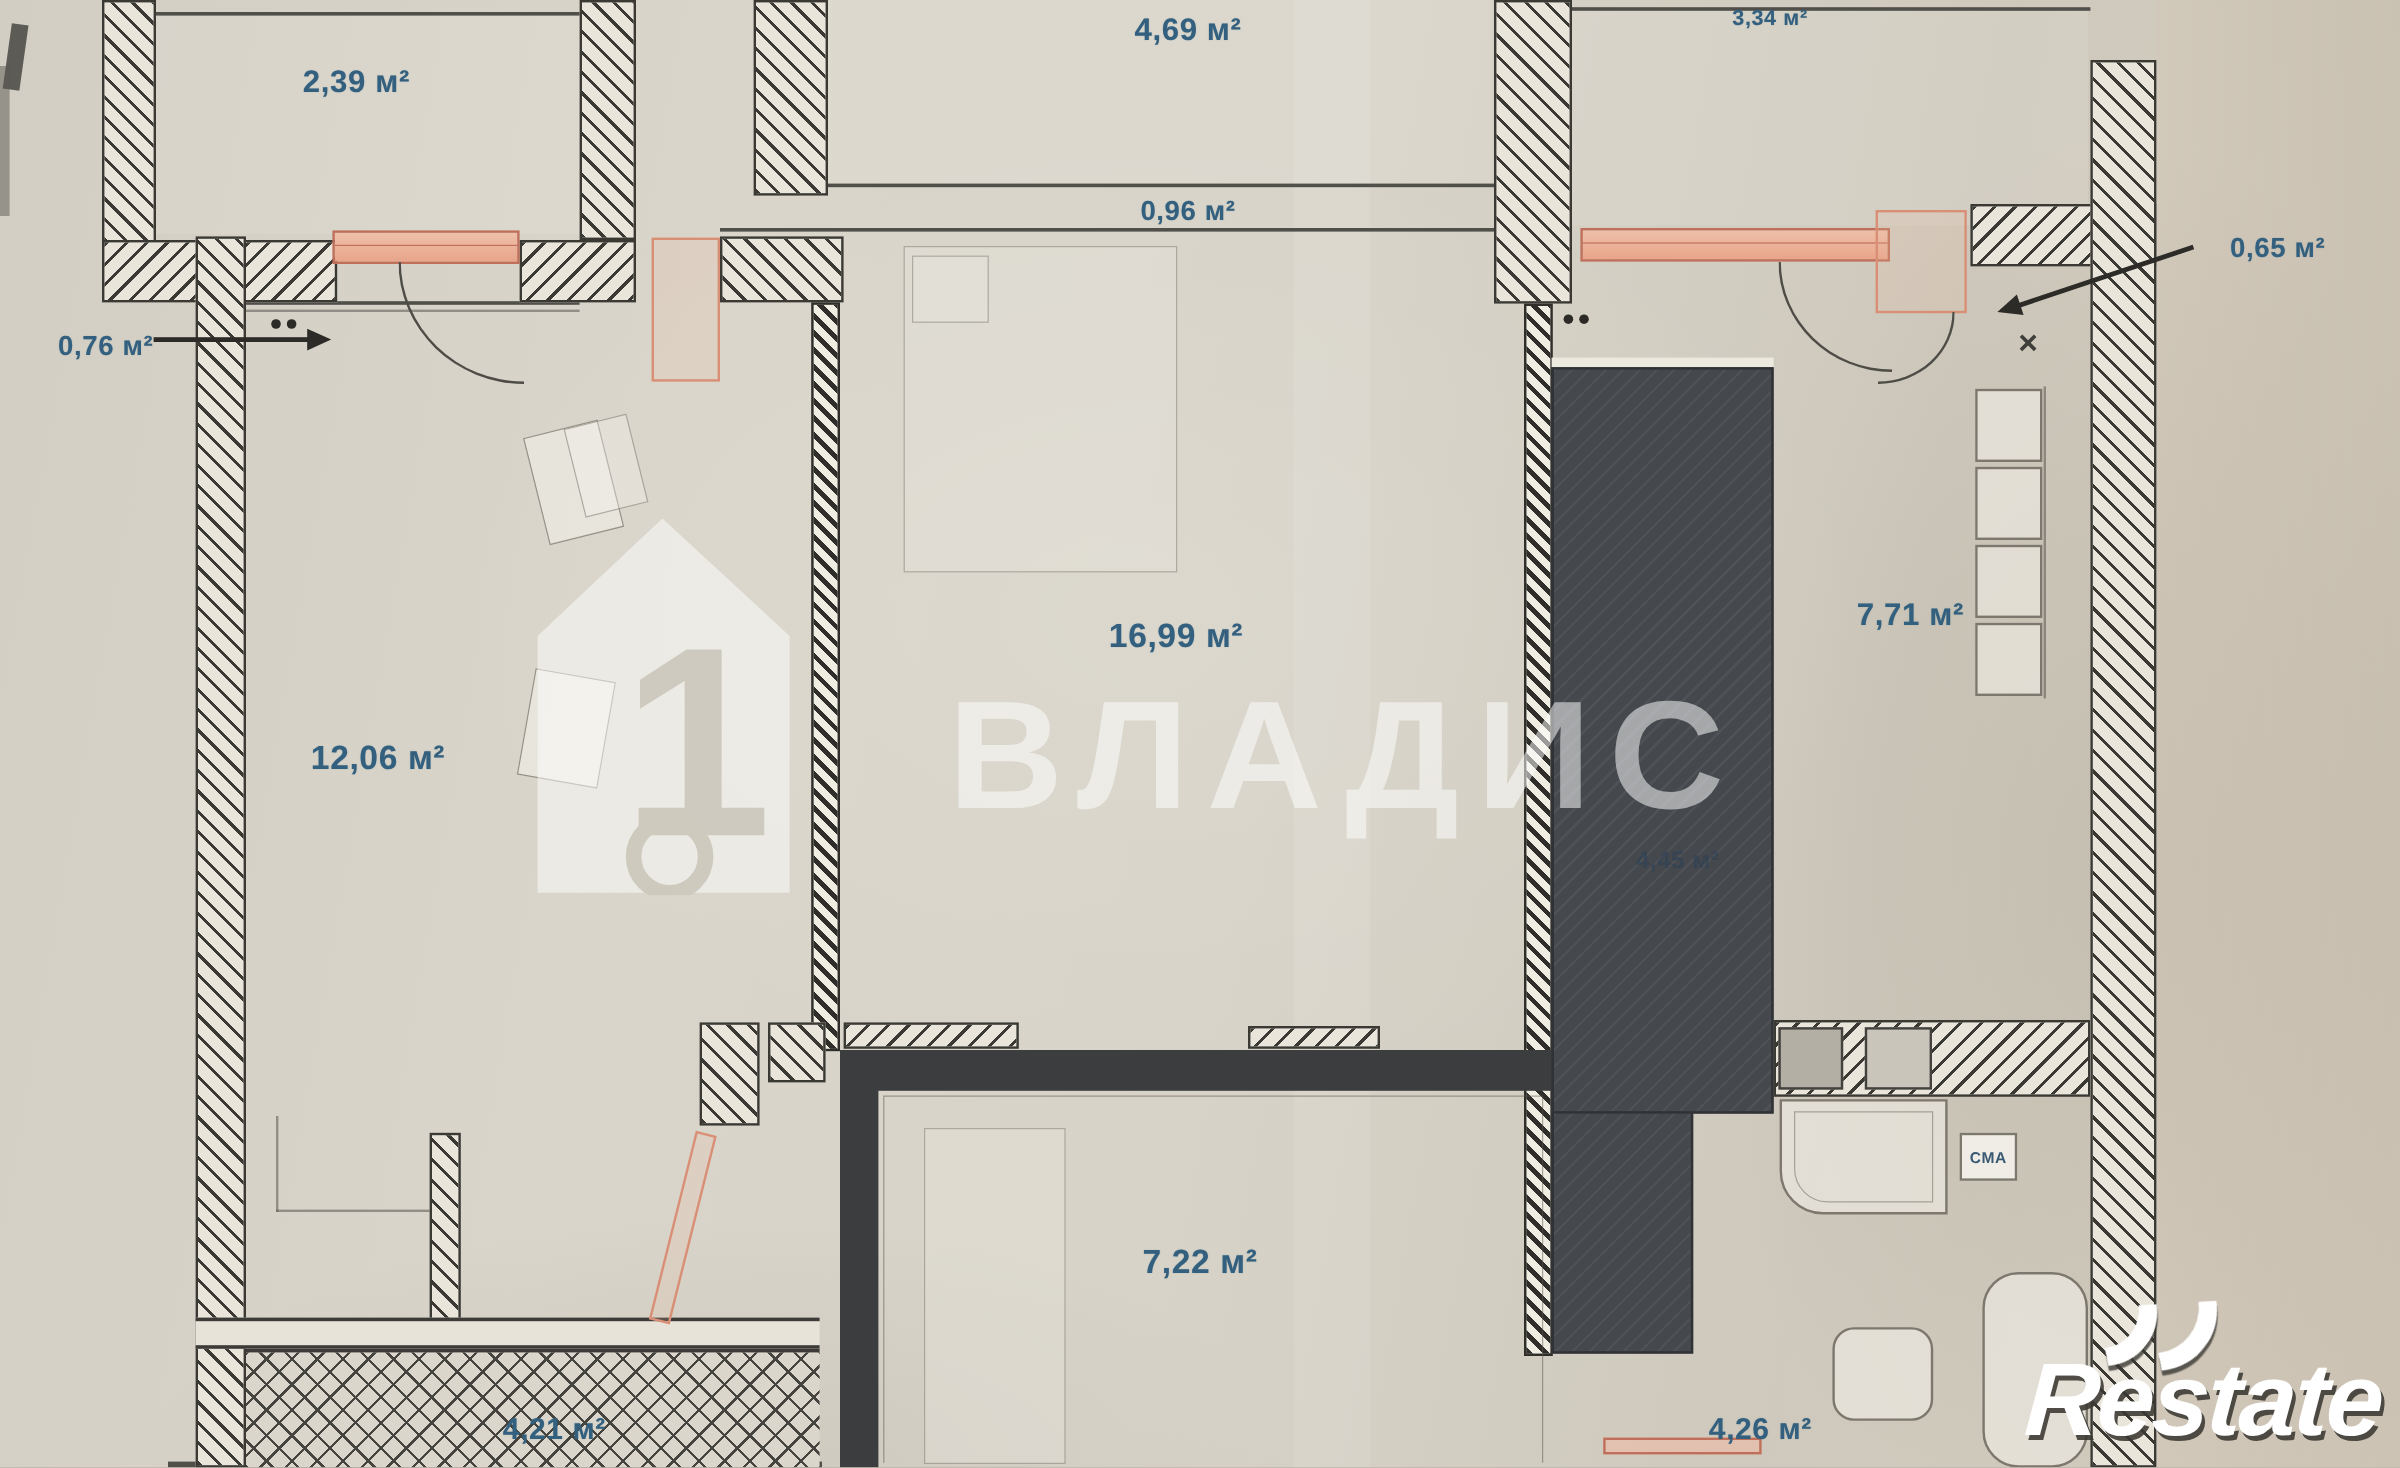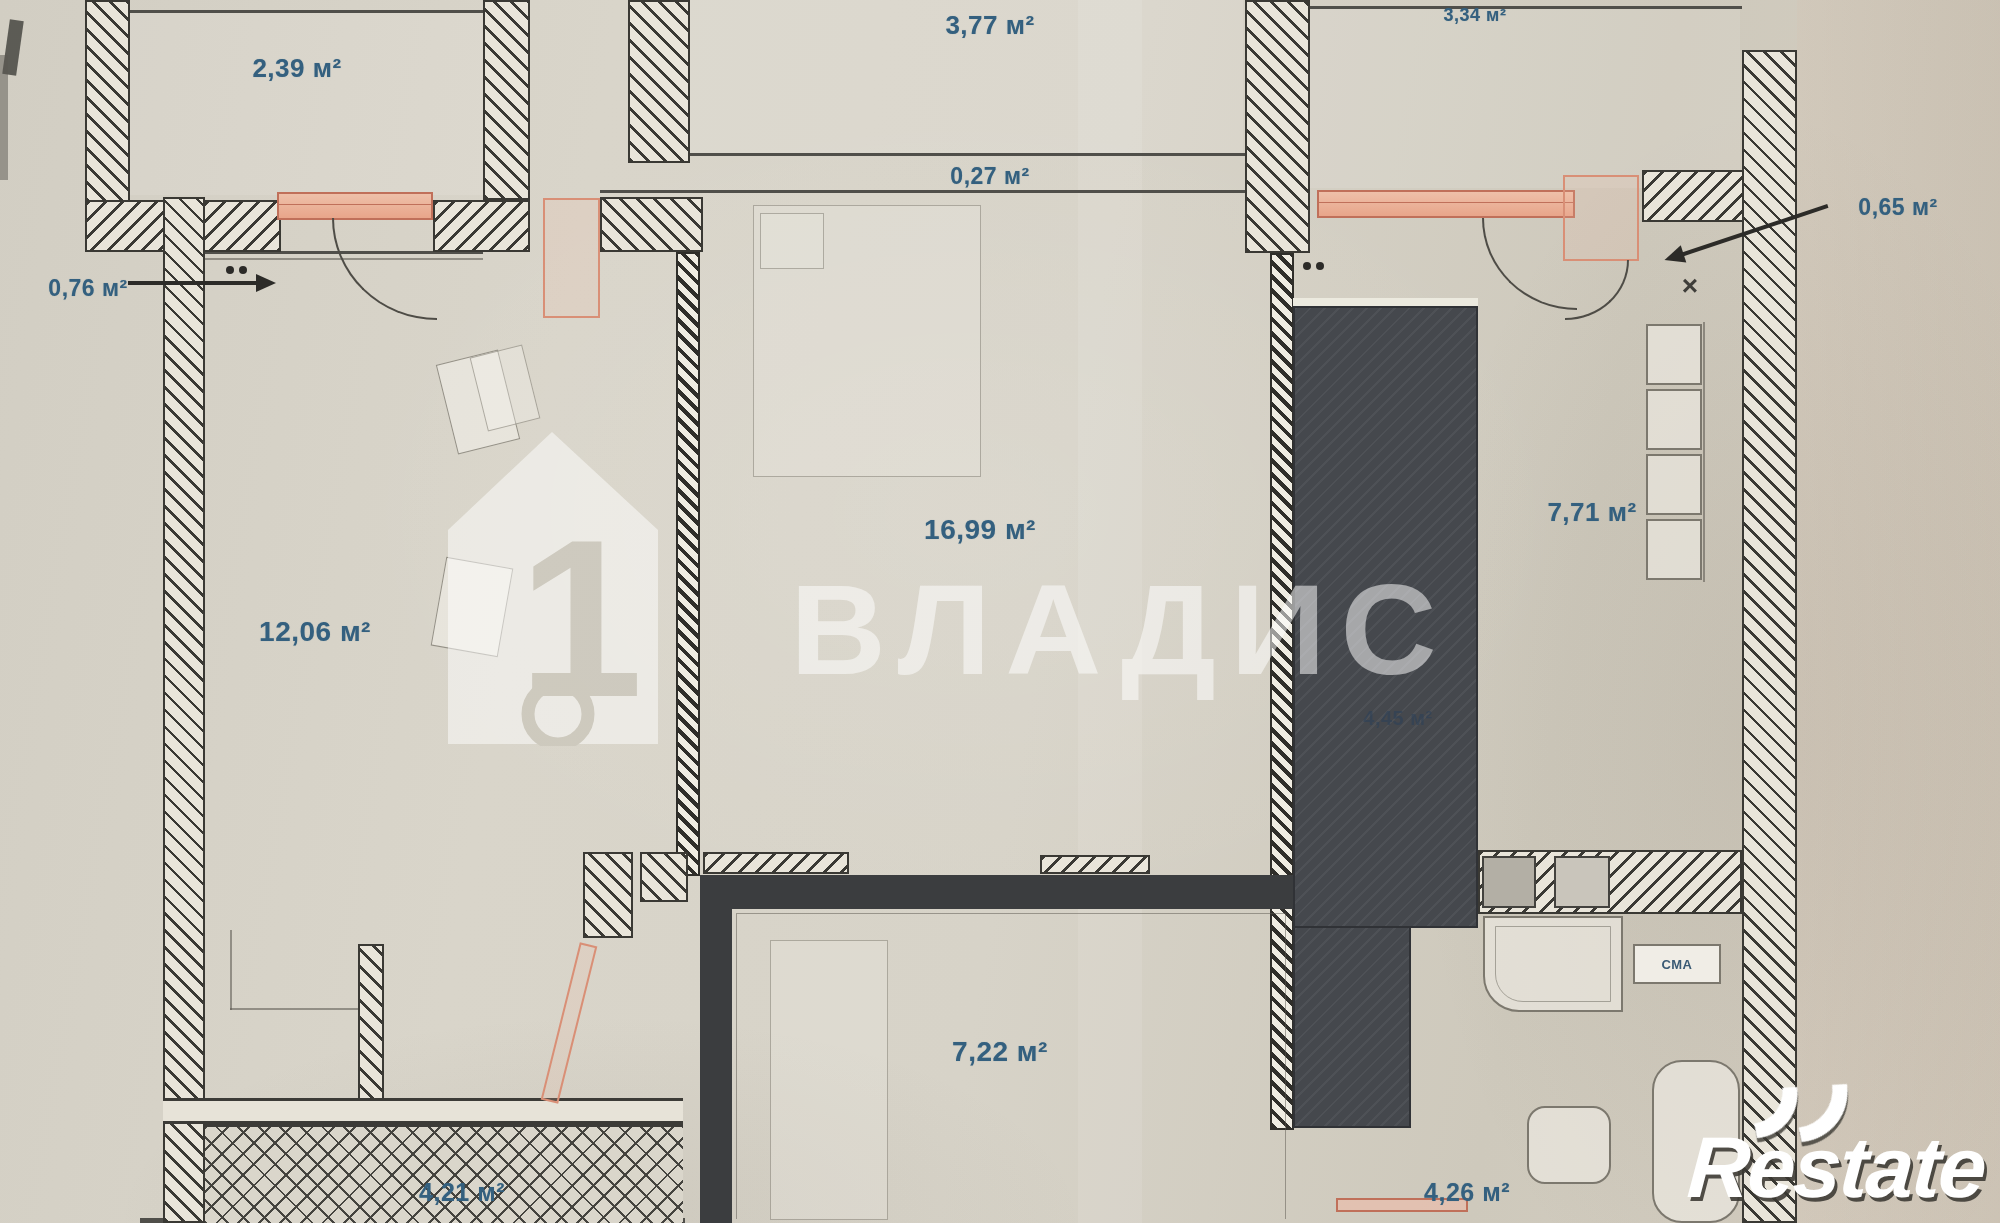--- a/index.html
+++ b/index.html
@@ -124,21 +124,21 @@
   <div class="abs furn" style="left:478px;top:350px;width:54px;height:76px;transform:rotate(-14deg);opacity:.7;"></div>
   <div class="abs furn" style="left:438px;top:562px;width:68px;height:90px;transform:rotate(10deg);"></div>
 
   <div class="abs fix" style="left:1646px;top:324px;width:56px;height:61px;"></div>
   <div class="abs fix" style="left:1646px;top:389px;width:56px;height:61px;"></div>
   <div class="abs fix" style="left:1646px;top:454px;width:56px;height:61px;"></div>
   <div class="abs fix" style="left:1646px;top:519px;width:56px;height:61px;"></div>
 
   <div class="abs fix" style="left:1483px;top:916px;width:140px;height:96px;border-bottom-left-radius:36px;"></div>
   <div class="abs" style="left:1495px;top:926px;width:116px;height:76px;border:1px solid rgba(124,120,110,.6);border-bottom-left-radius:28px;"></div>
-  <div class="abs fix sma" style="left:1633px;top:944px;width:88px;height:40px;background:#f0ede6;">
+  <div class="abs fix sma" style="left:1633px;top:944px;width:48px;height:40px;background:#f0ede6;">
       <span>СМА</span>
     </div>
   <div class="abs fix" style="left:1527px;top:1106px;width:84px;height:78px;border-radius:18px;"></div>
   <div class="abs fix" style="left:1652px;top:1060px;width:88px;height:163px;border-radius:30px;"></div>
 
   <div class="abs xmark" style="left:1690px;top:286px;">×</div>
 
   <div class="abs arrow-line" style="left:128px;top:281px;width:134px;height:4px;"></div>
   <div class="abs tri-r" style="left:256px;top:274px;"></div>
   <div class="abs dot" style="left:226px;top:266px;"></div>
@@ -150,23 +150,23 @@
   <svg class="abs" style="left:440px;top:428px;z-index:8;opacity:.5;" width="220" height="318" viewBox="0 0 220 318">
     <path d="M112 4 L218 102 L218 316 L8 316 L8 102 Z" fill="#ffffff"></path>
     <text x="78" y="268" font-family="Liberation Sans, sans-serif" font-weight="bold" font-size="225" fill="#c3bfb3">1</text>
     <circle cx="118" cy="286" r="30" fill="none" stroke="#c3bfb3" stroke-width="13"></circle>
   </svg>
 
   <div class="vladis-text">ВЛАДИС</div>
 
   <div class="abs" style="left:0;top:0;width:2000px;height:1223px;z-index:9;pointer-events:none;">
       <div class="area-label" style="left: 297px; top: 68px; font-size: 26px;">2,39 м²</div>
-      <div class="area-label" style="left: 990px; top: 25px; font-size: 26px;">3,77 м²</div>
+      <div class="area-label" style="left: 990px; top: 25px; font-size: 26px;">4,69 м²</div>
       <div class="area-label" style="left: 1475px; top: 15px; font-size: 18px;">3,34 м²</div>
-      <div class="area-label" style="left: 990px; top: 176px; font-size: 23px;">0,27 м²</div>
+      <div class="area-label" style="left: 990px; top: 176px; font-size: 23px;">0,96 м²</div>
       <div class="area-label" style="left: 88px; top: 288px; font-size: 23px;">0,76 м²</div>
       <div class="area-label" style="left: 1898px; top: 207px; font-size: 23px;">0,65 м²</div>
       <div class="area-label" style="left: 292px; top: 632px; font-size: 28px; margin-left: 23px;">12,06 м²</div>
       <div class="area-label" style="left: 980px; top: 530px; font-size: 28px;">16,99 м²</div>
       <div class="area-label" style="left: 1592px; top: 512px; font-size: 26px;">7,71 м²</div>
       <div class="area-label dim" style="left: 1398px; top: 718px; font-size: 20px;">4,45 м²</div>
       <div class="area-label" style="left: 1000px; top: 1052px; font-size: 28px;">7,22 м²</div>
       <div class="area-label" style="left: 1467px; top: 1192px; font-size: 25px;">4,26 м²</div>
       <div class="area-label" style="left: 462px; top: 1192px; font-size: 25px; text-align: right;">4,21 м²</div>
     </div>

